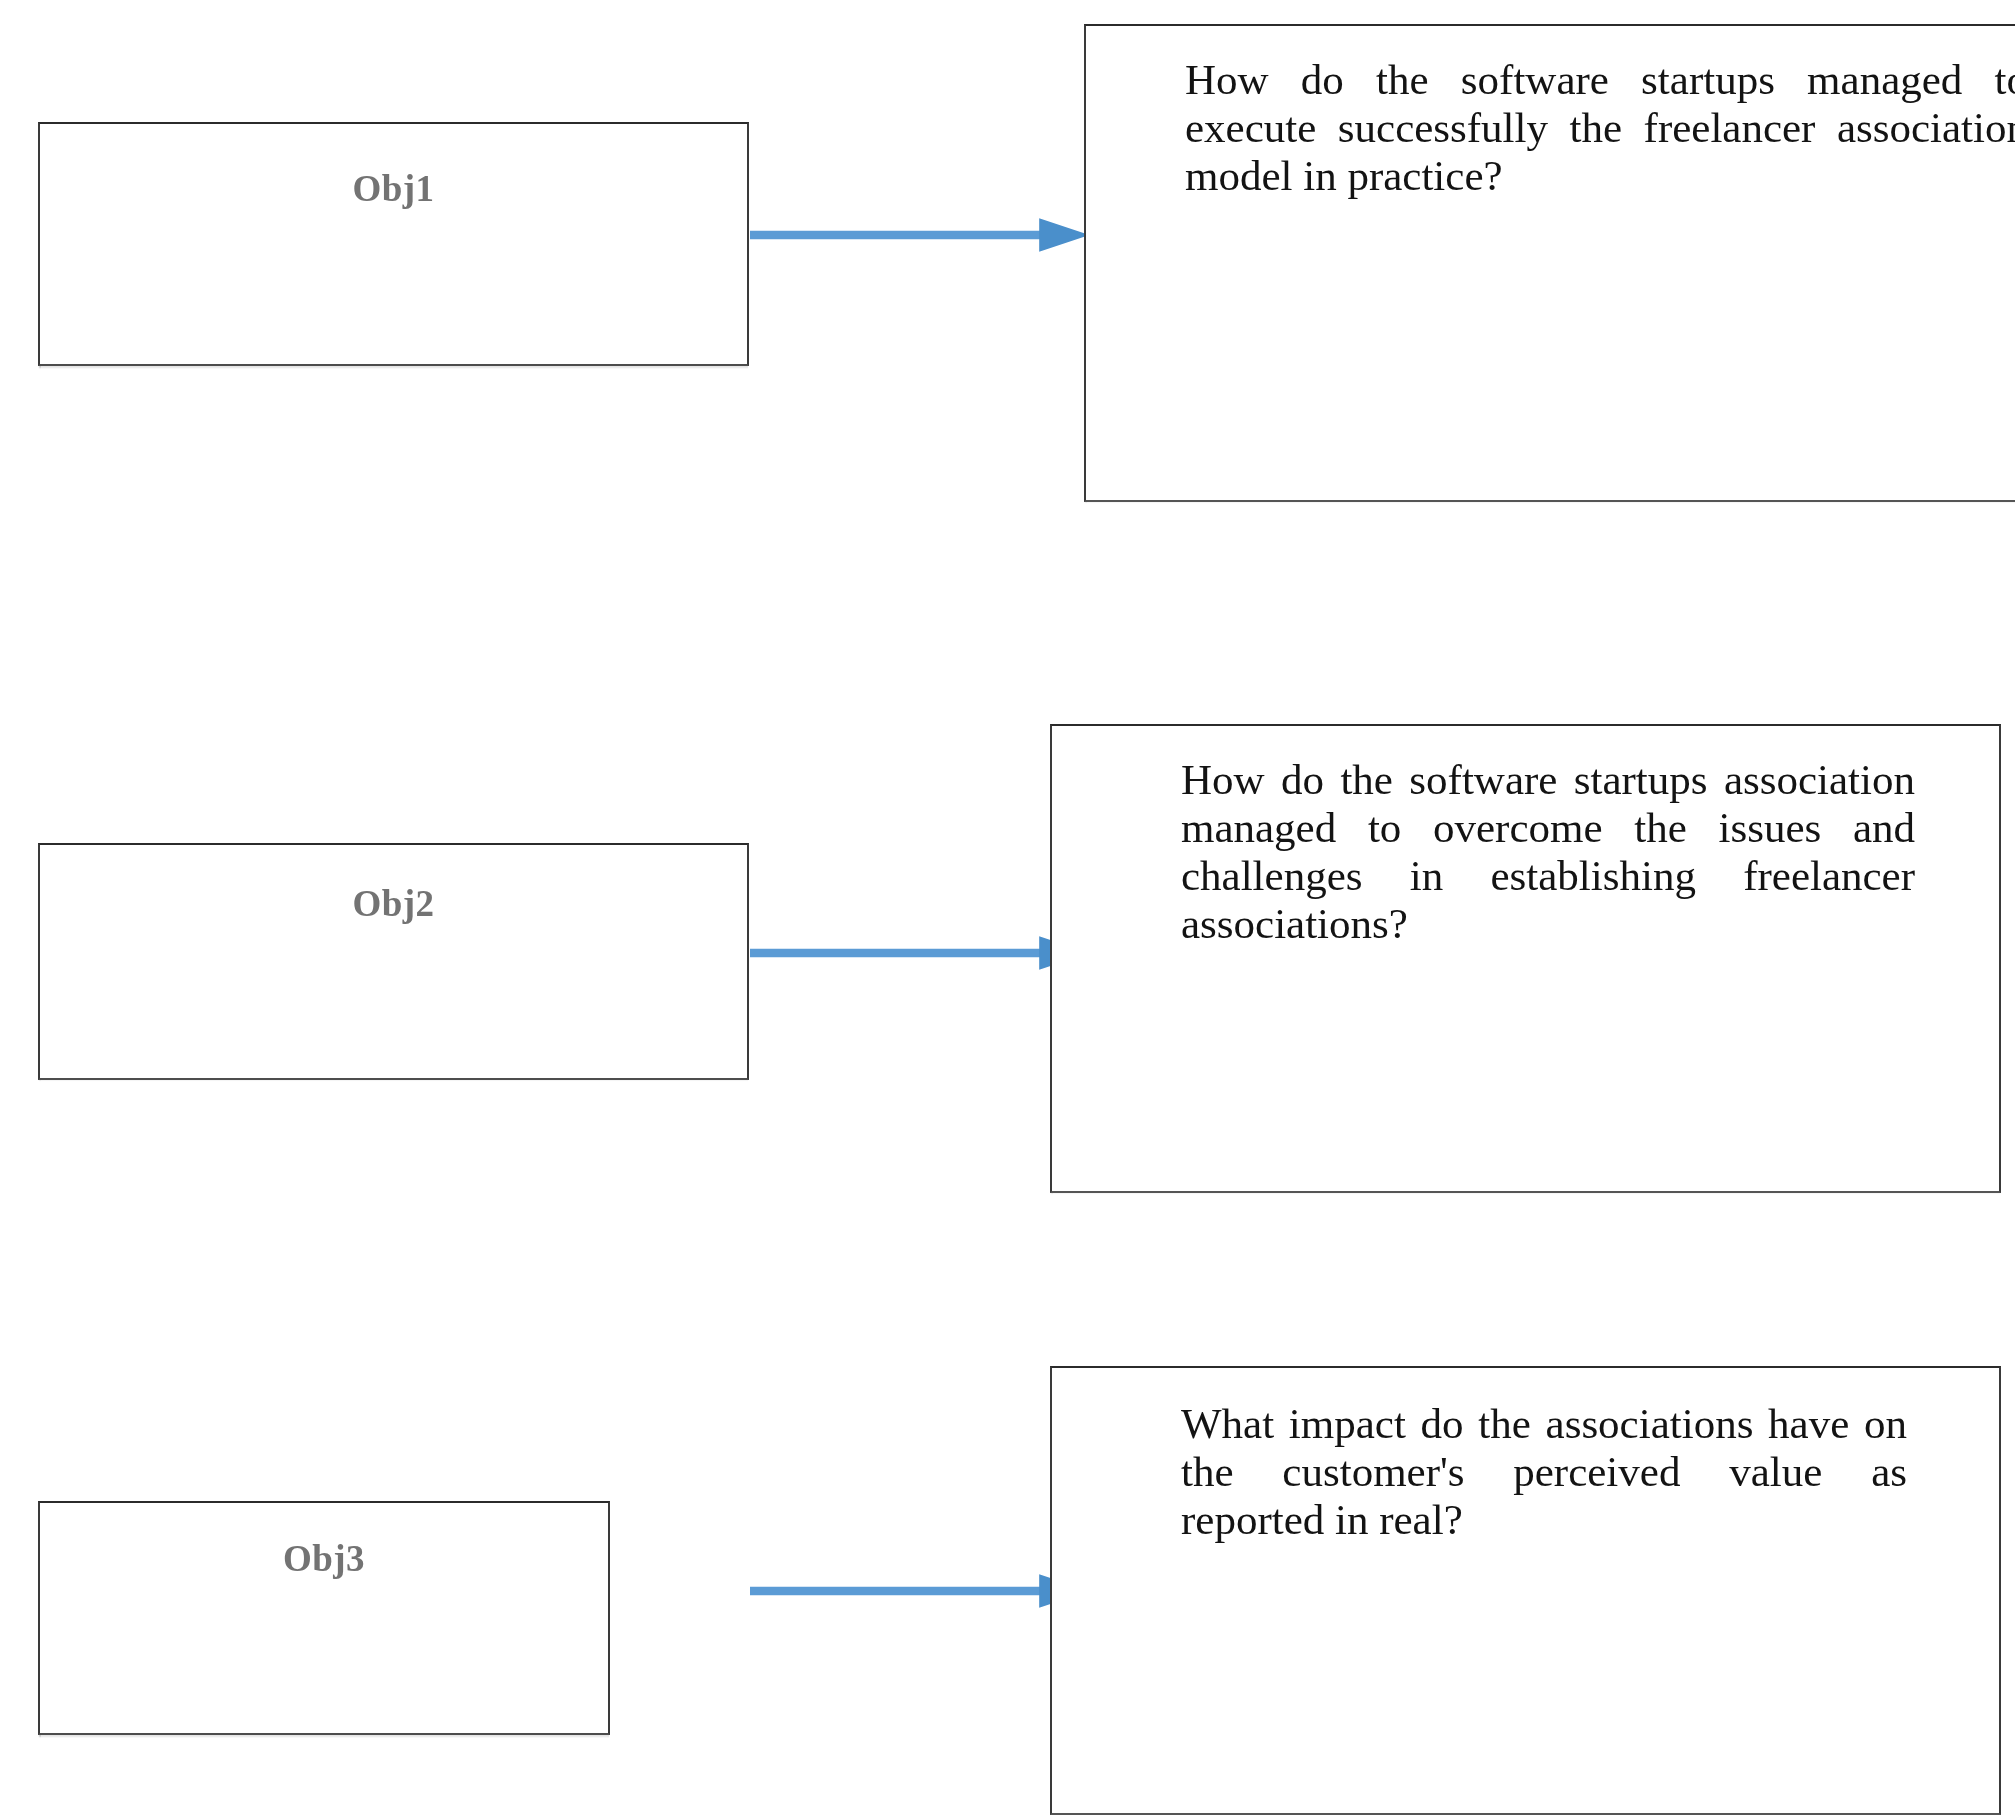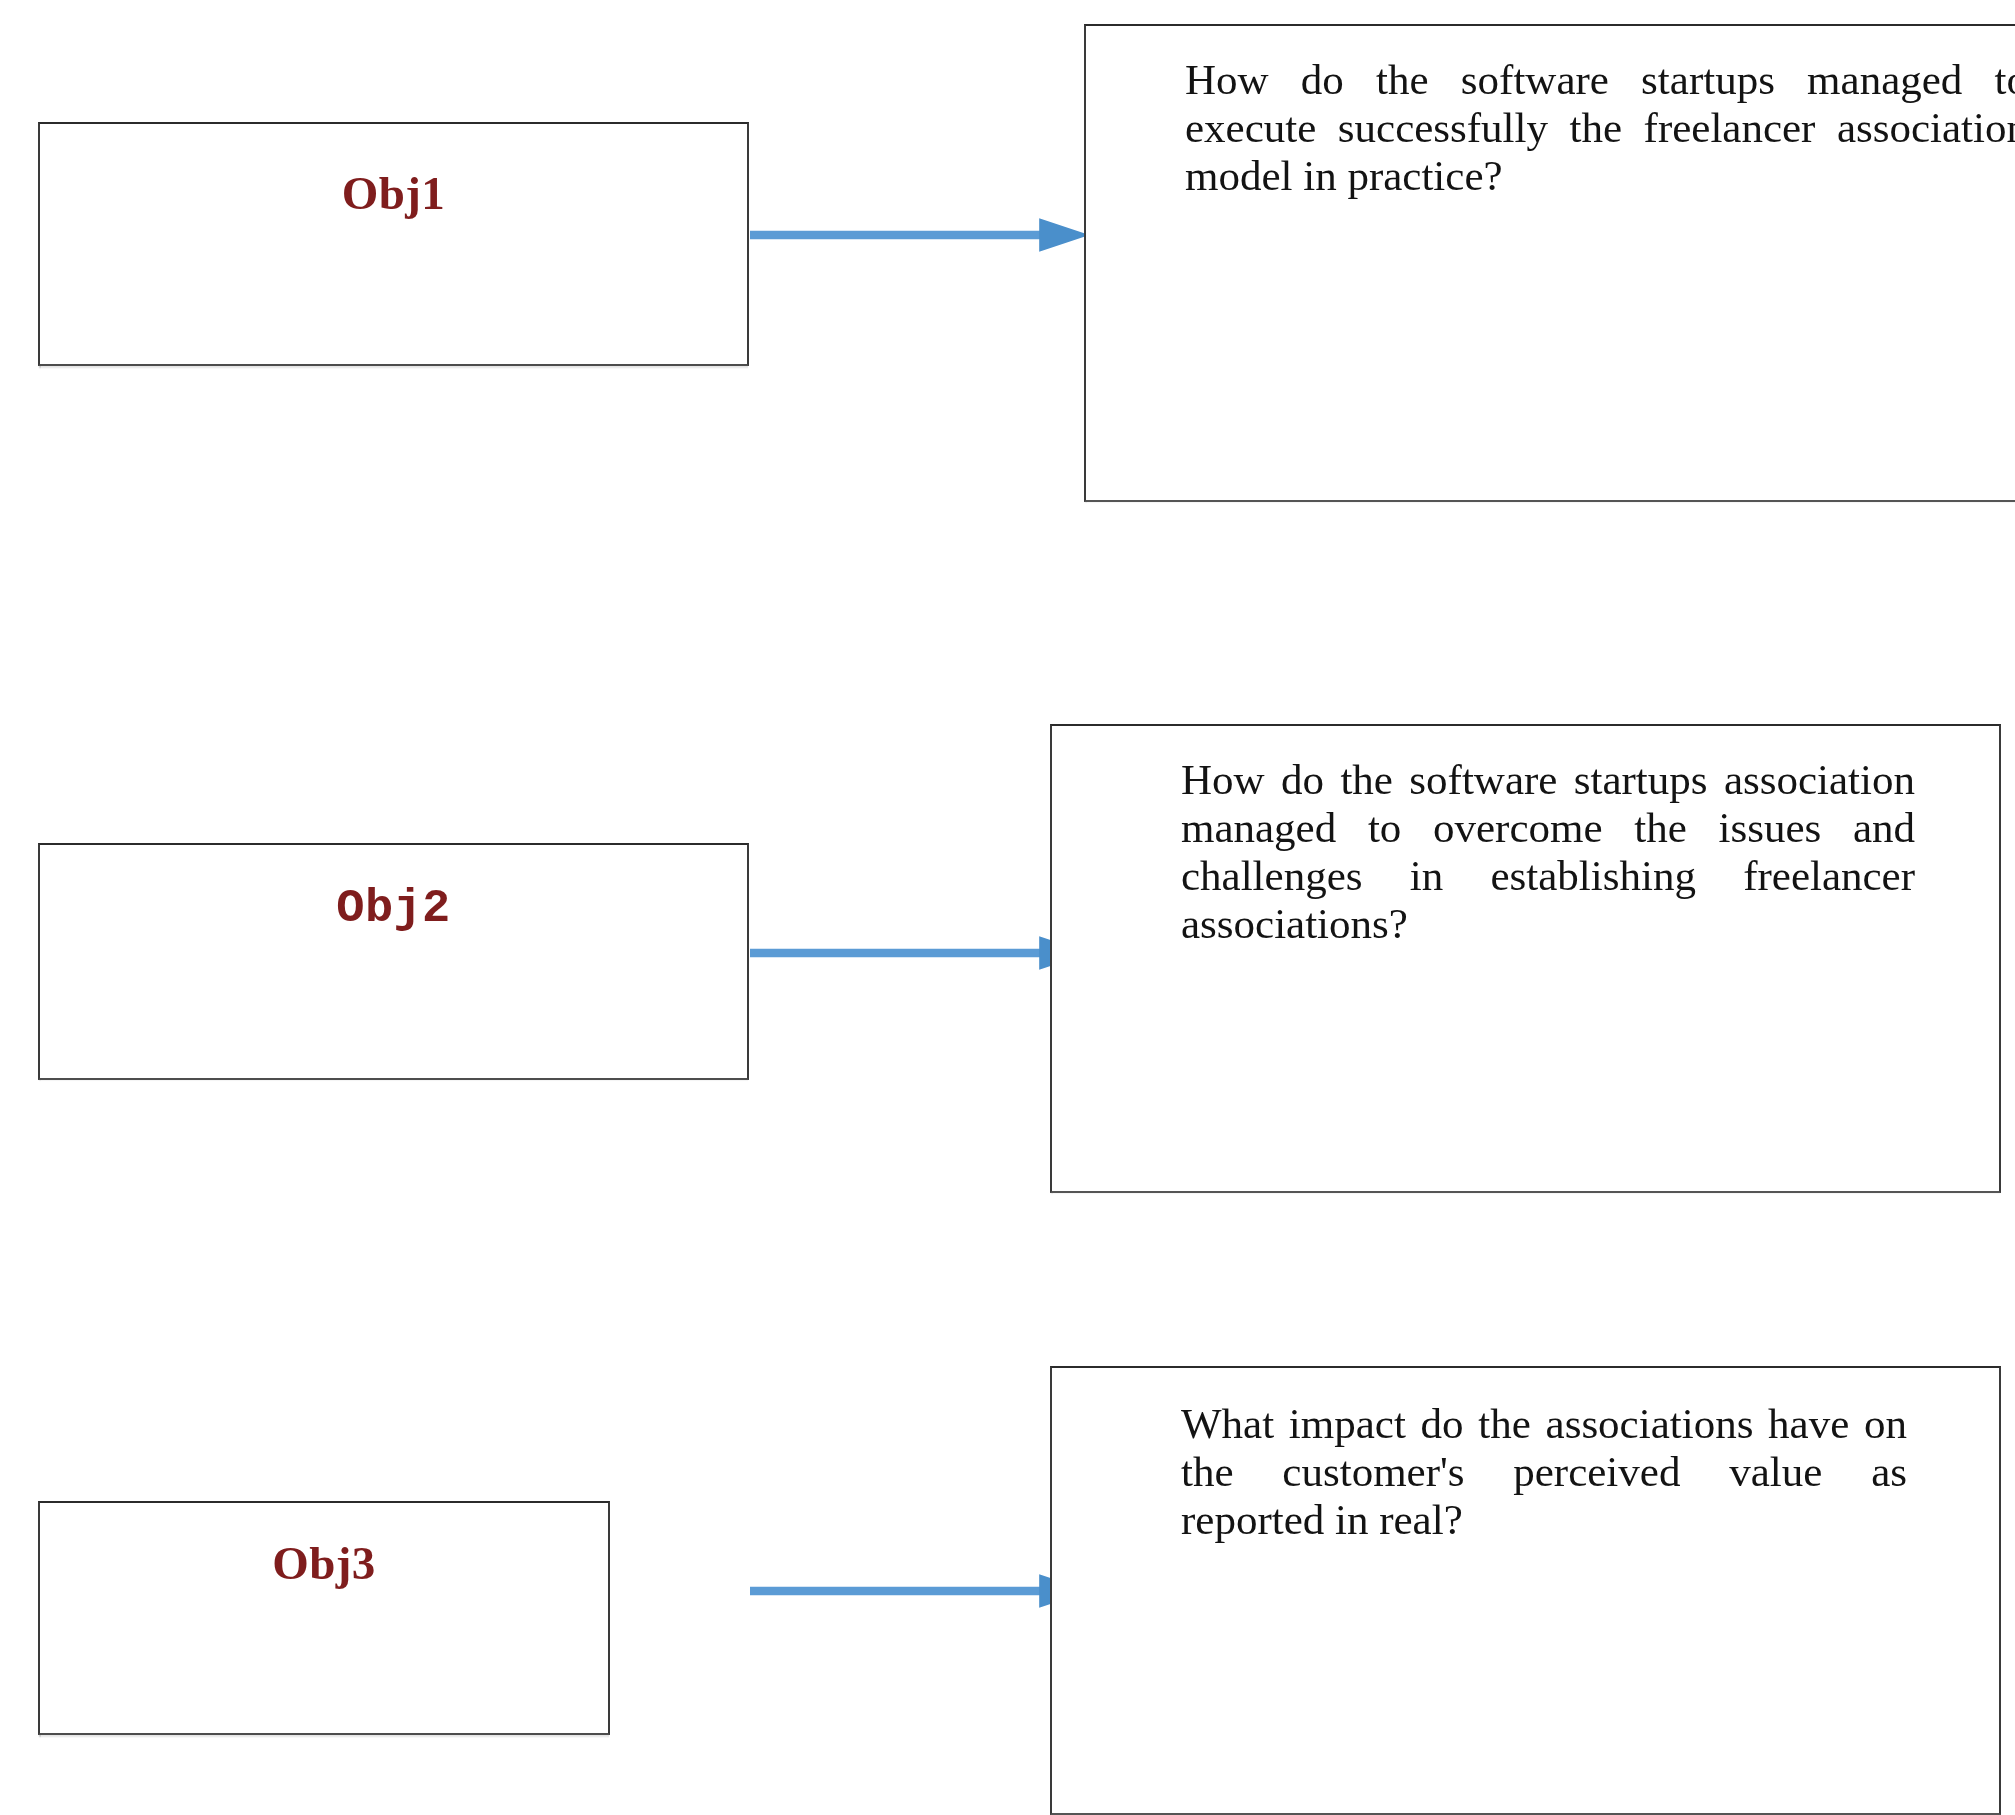--- a/index.html
+++ b/index.html
@@ -27,23 +27,23 @@
     border-top-color: #2b2b2b;
     border-bottom-color: #4d4d4d;
     box-shadow: 0 2.3px 1.5px -0.8px rgba(0,0,0,0.28);
   }
   .obj-label {
     position: absolute;
     left: 0;
     right: 0;
     text-align: center;
     font-weight: bold;
-    font-size: 47px;
+    font-size: 37px;
     line-height: 1.0;
-    color: #7f1d1d;
+    color: #737373;
     letter-spacing: 0.4px;
   }
 
   
   .q-box {
     position: absolute;
     box-sizing: border-box;
     background: #ffffff;
     border: 2.3px solid #3a3a3a;
     border-top-color: #2b2b2b;
@@ -82,21 +82,21 @@
       <line x1="0" y1="30" x2="382" y2="30" stroke="#5B9BD5" stroke-width="11"></line>
       <polygon points="380,8 446,30 380,52" fill="#4A8FCB"></polygon>
     </svg>
   </div>
 
   <div class="q-box" style="left:1084px; top:24px; width:992px; height:478px;">
     <div class="q-text" style="left:99px; right:46px; top:30px;">How do the software startups managed to execute successfully the freelancer association model in practice?</div>
   </div>
 
   <div class="obj-box" style="left:38px; top:843px; width:711px; height:237px;">
-    <div class="obj-label" style="top:40px;font-family:Liberation Mono, monospace;">Obj2</div>
+    <div class="obj-label" style="top:40px;">Obj2</div>
   </div>
 
   <div class="arrow" style="left:750px; top:930px; width:344px;">
     <svg viewBox="0 0 452 60" preserveAspectRatio="none">
       <line x1="0" y1="30" x2="382" y2="30" stroke="#5B9BD5" stroke-width="11"></line>
       <polygon points="380,8 446,30 380,52" fill="#4A8FCB"></polygon>
     </svg>
   </div>
 
   <div class="q-box" style="left:1050px; top:724px; width:951px; height:469px;">

